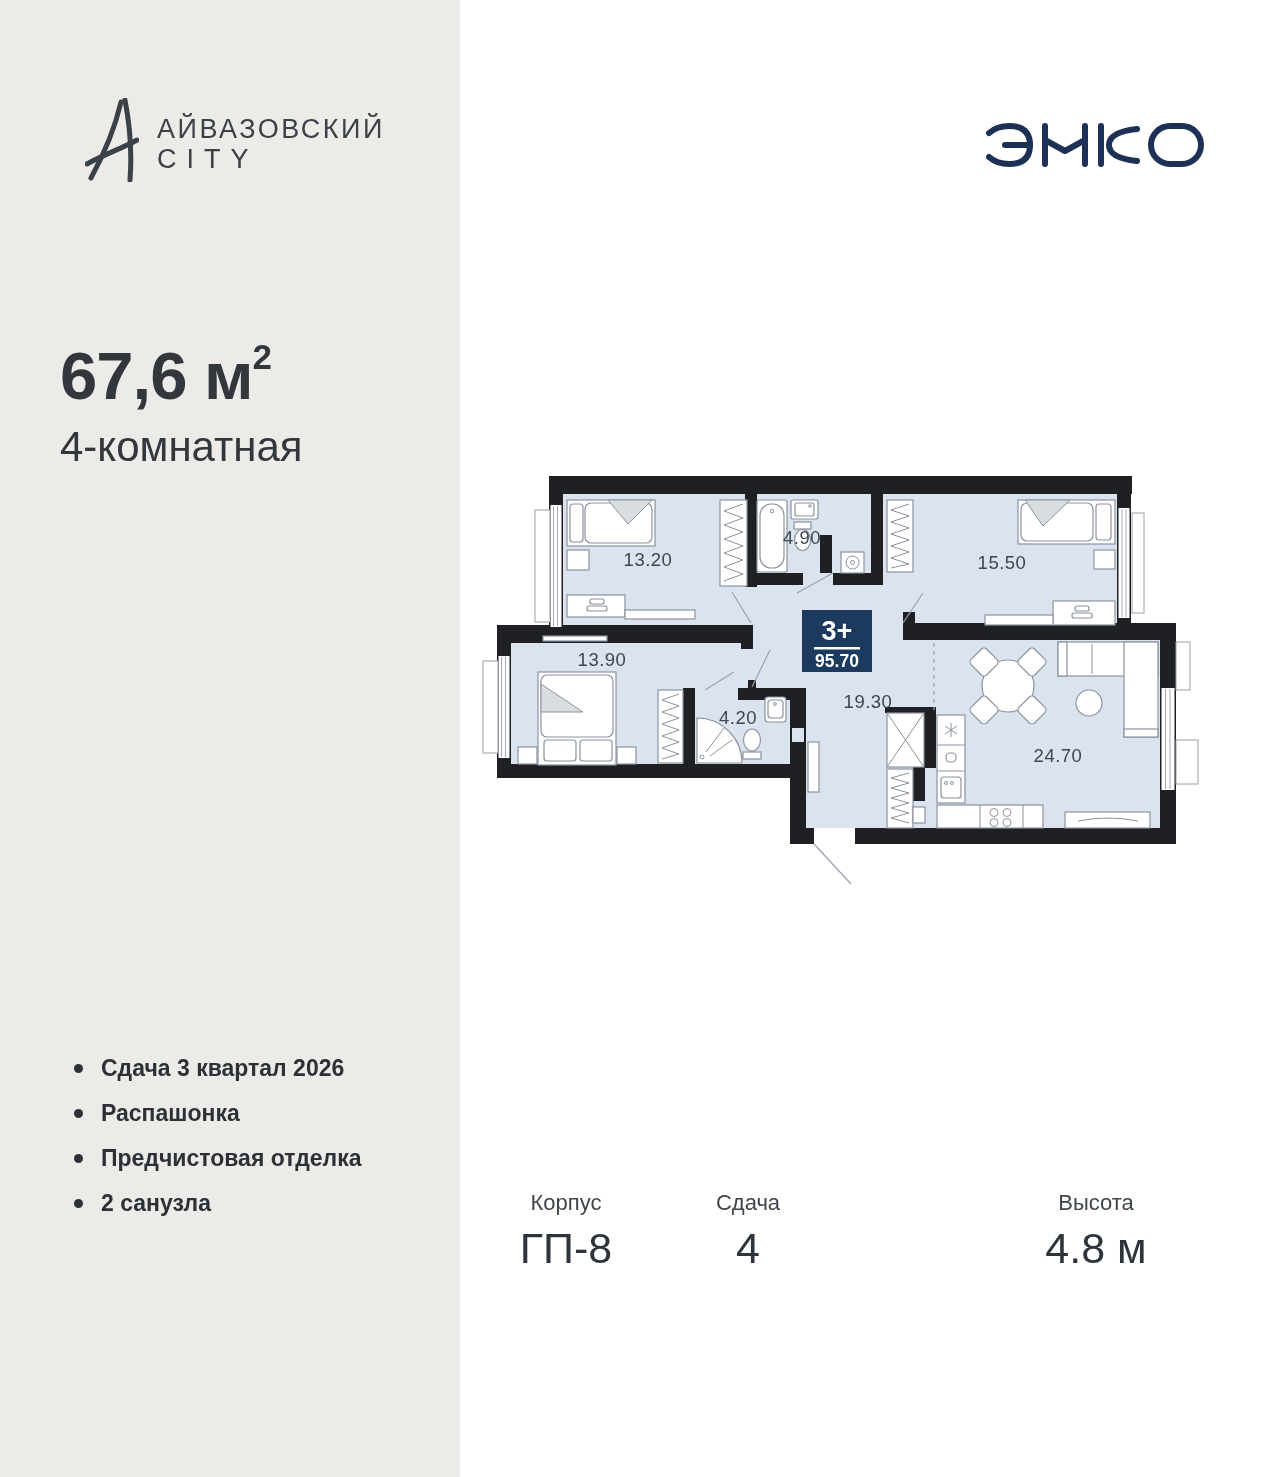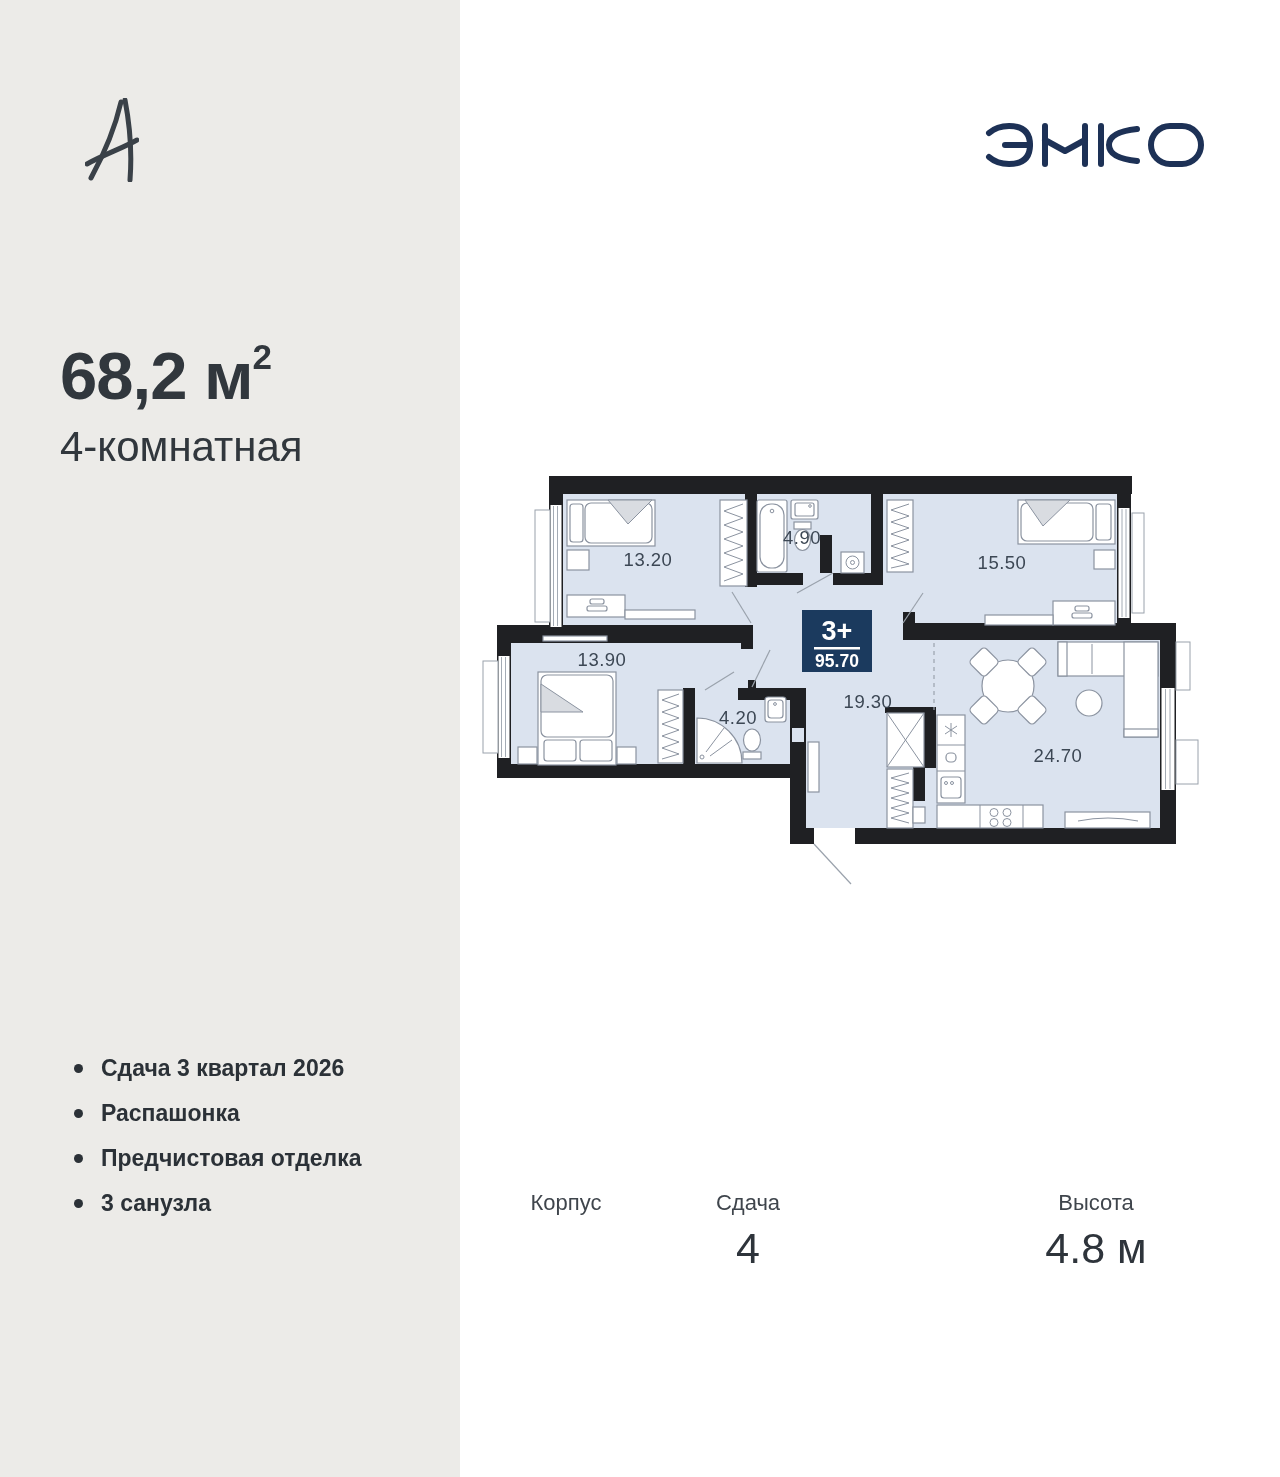--- a/index.html
+++ b/index.html
@@ -45,43 +45,47 @@
 </head>
 <body>
 
 <div class="sidebar">
   <div class="brand">
     <svg class="brand-glyph" viewBox="0 0 54 84">
       <path class="glyph-stroke" d="M36,4 C30,30 18,58 6,80"></path>
       <path class="glyph-stroke" d="M40,2 C45,28 47,56 45,82"></path>
       <path class="glyph-stroke" d="M2,66 C20,56 38,50 52,42"></path>
     </svg>
+    <div class="brand-text">
+      <div class="brand-line1">АЙВАЗОВСКИЙ</div>
+      <div class="brand-line2">CITY</div>
+    </div>
   </div>
 
   <div class="area-head">
-    <div class="area-main"><span>68,2 м</span><sup class="area-sup">2</sup></div>
+    <div class="area-main"><span>67,6 м</span><sup class="area-sup">2</sup></div>
     <div class="rooms-label">4-комнатная</div>
   </div>
 
   <div class="features">
     <div class="feature">
       <span class="feature-dot"></span>
       <span class="feature-text">Сдача 3 квартал 2026</span>
     </div>
     <div class="feature">
       <span class="feature-dot"></span>
       <span class="feature-text">Распашонка</span>
     </div>
     <div class="feature">
       <span class="feature-dot"></span>
       <span class="feature-text">Предчистовая отделка</span>
     </div>
     <div class="feature">
       <span class="feature-dot"></span>
-      <span class="feature-text">3 санузла</span>
+      <span class="feature-text">2 санузла</span>
     </div>
   </div>
 </div>
 
 <svg class="dev-logo" viewBox="0 0 220 48" aria-label="ЭНКО">
   <path class="logo-stroke" d="M4,12 Q12,5 24,5 Q45,5 45,24 Q45,43 24,43 Q12,43 4,36"></path>
   <path class="logo-stroke" d="M20,24 H45"></path>
   <path class="logo-stroke" d="M60,5 V43"></path>
   <path class="logo-stroke" d="M100,5 V43"></path>
   <path class="logo-stroke" d="M60,19 L80,30 L100,19"></path>
@@ -296,20 +300,21 @@
     <text class="badge-big" x="357" y="180" text-anchor="middle">3+</text>
     <rect x="334" y="187" width="46" height="2.5" fill="#ffffff"></rect>
     <text class="badge-small" x="357" y="207" text-anchor="middle">95.70</text>
   </g>
 </svg>
 </div>
 
 <div class="details">
   <div class="detail-col dc0">
     <div class="detail-label">Корпус</div>
+    <div class="detail-value">ГП-8</div>
   </div>
   <div class="detail-col dc1">
     <div class="detail-label">Сдача</div>
     <div class="detail-value">4</div>
   </div>
   <div class="detail-col dc3">
     <div class="detail-label">Высота</div>
     <div class="detail-value">4.8 м</div>
   </div>
 </div>

